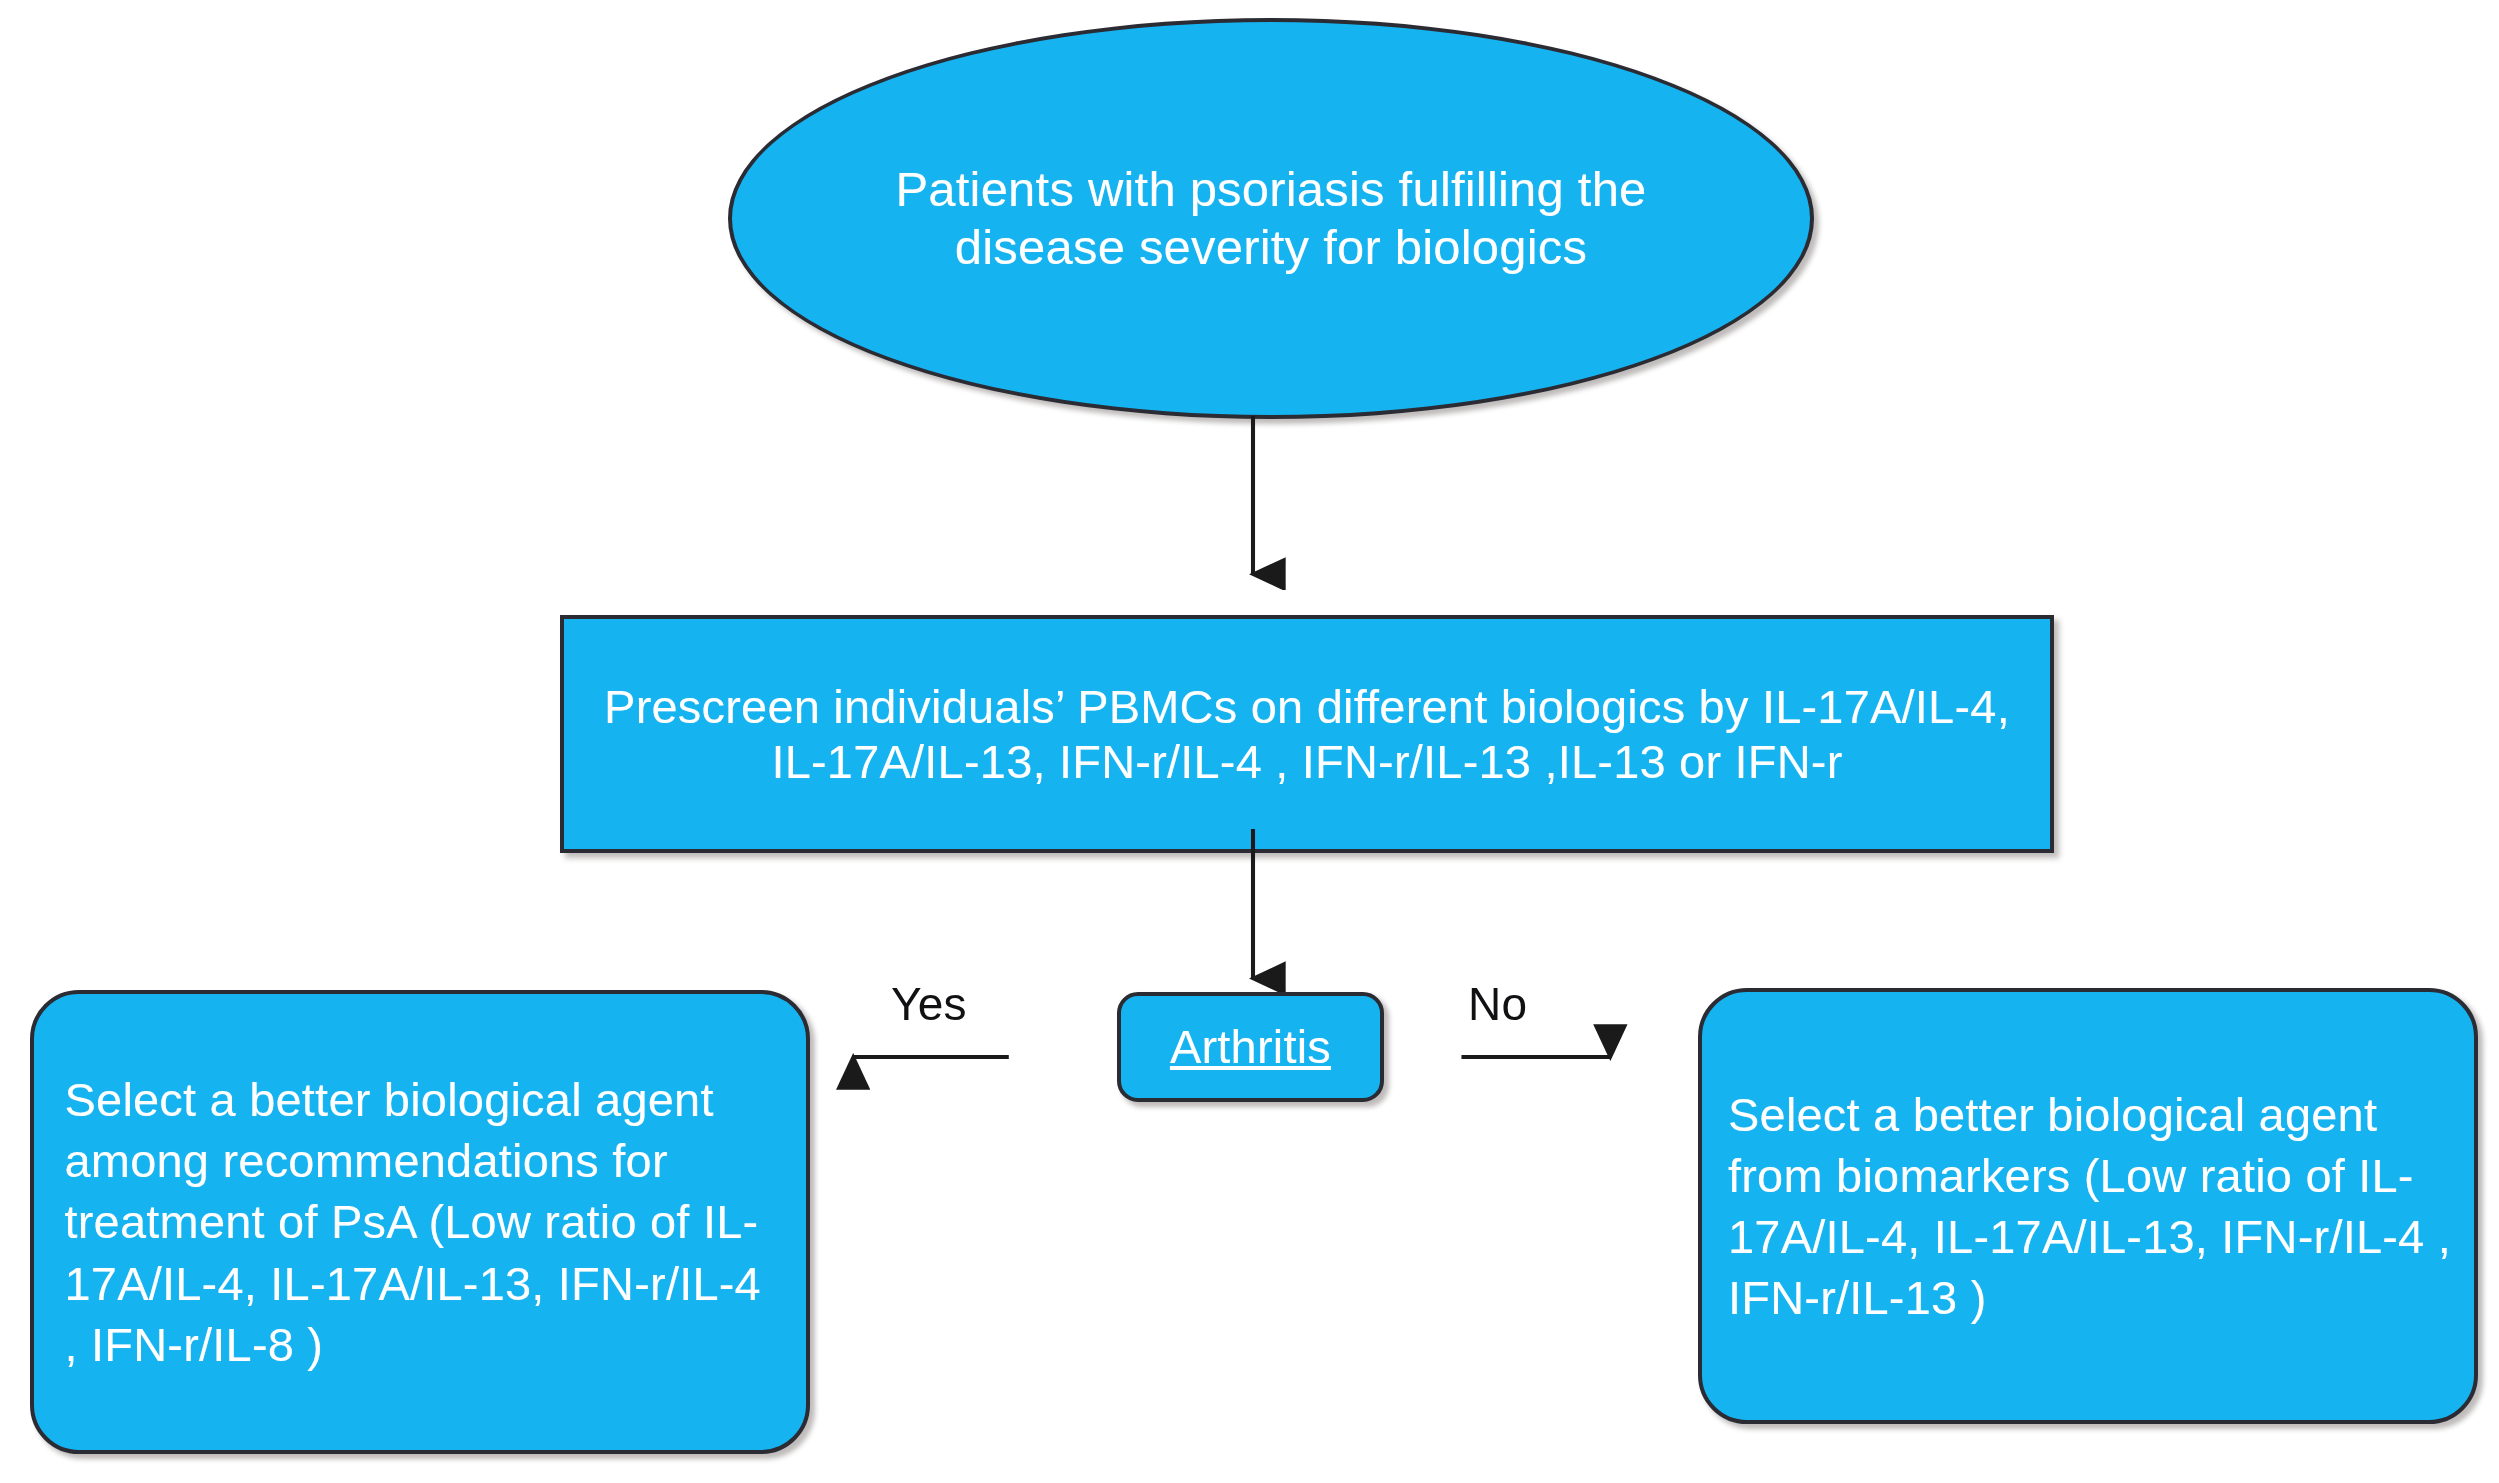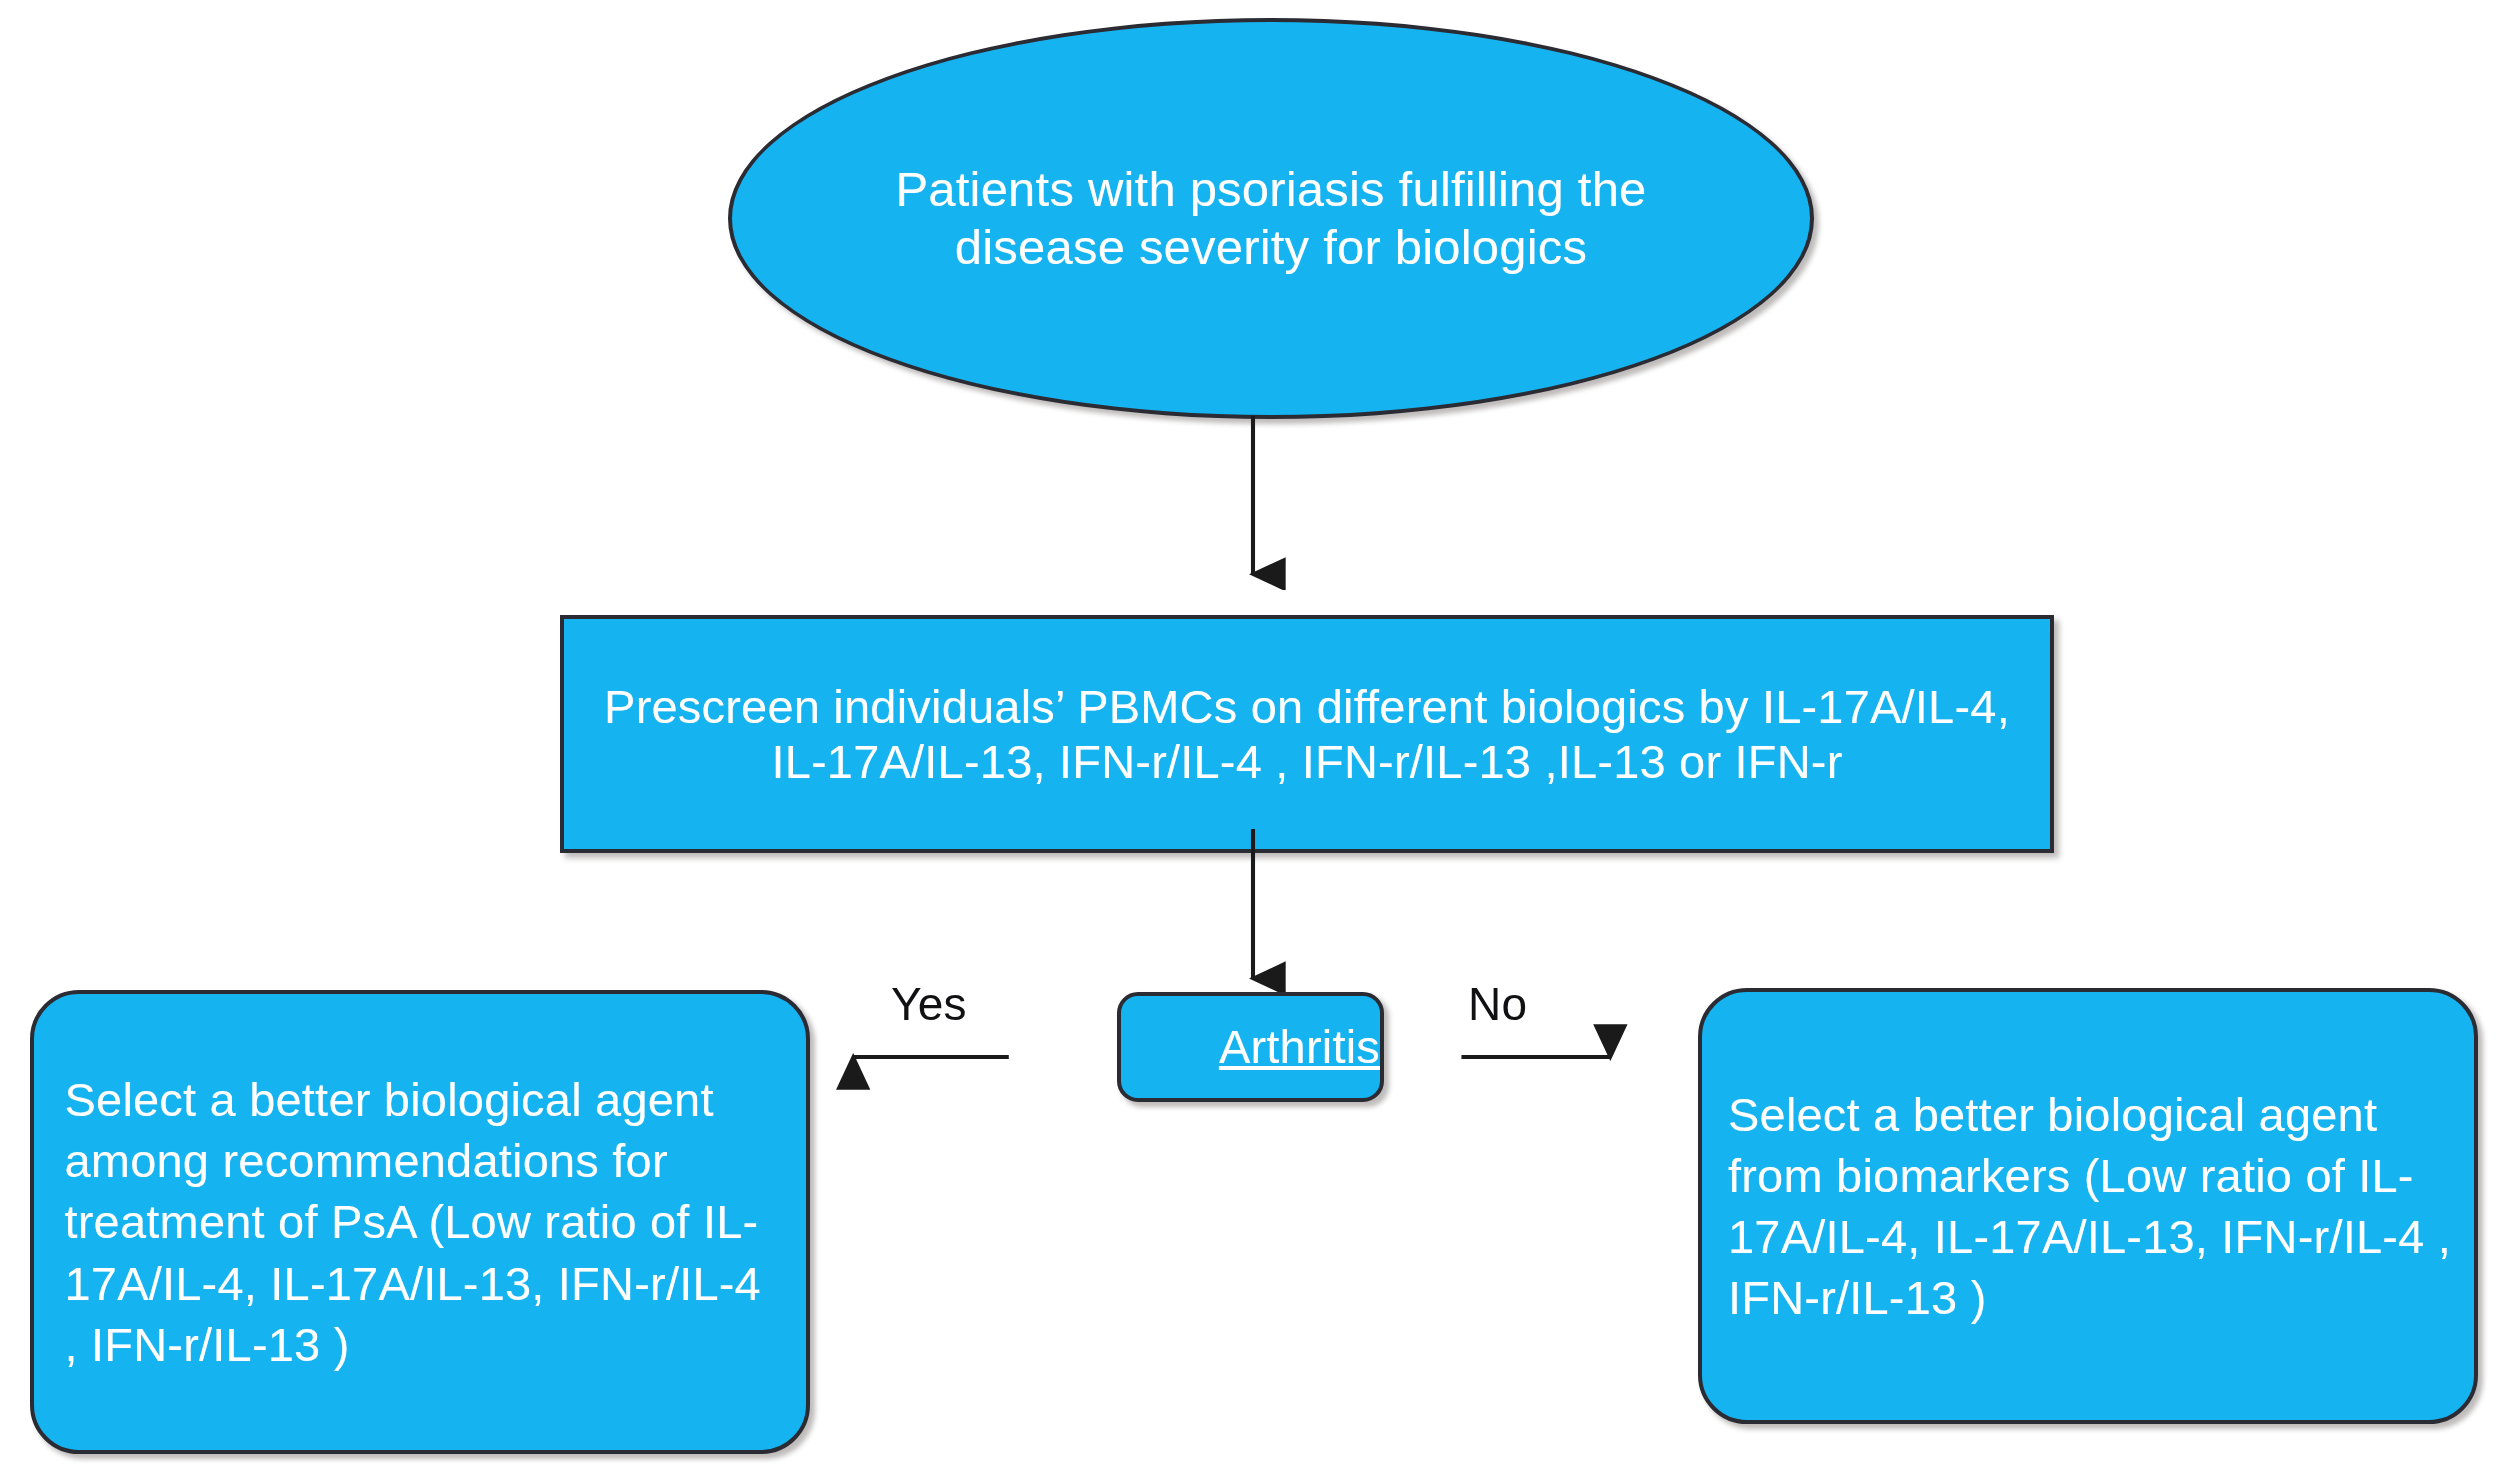--- a/index.html
+++ b/index.html
@@ -21,21 +21,21 @@
 
   
   .node {
     position: absolute;
     box-sizing: border-box;
     background: #16B3F1;
     border: 4.1px solid #2b2b33;
     color: #ffffff;
     display: flex;
     align-items: center;
-    justify-content: flex-end;
+    justify-content: center;
     text-align: center;
     line-height: 1.18;
     letter-spacing: 0.2px;
     text-shadow: 0 0 0.8px rgba(255,255,255,0.35);
     box-shadow: 4.9px 4.9px 5.7px rgba(40, 30, 25, 0.30);
   }
 
   
   #node-start {
     left: 728px;
@@ -170,21 +170,21 @@
     <defs>
       <marker id="ah-right-1" markerWidth="9" markerHeight="9" refX="4.2" refY="8" orient="auto" markerUnits="strokeWidth">
         <path d="M0,0 L8.4,0 L4.2,9 Z" fill="#1a1a1a"></path>
       </marker>
     </defs>
     <line x1="14" y1="40" x2="196" y2="40" stroke="#1a1a1a" stroke-width="5" marker-end="url(#ah-right-1)"></line>
   </svg>
   <div class="edge-label" id="label-no">No</div>
 
   <div class="node" id="node-outcome-psa">
-    <span class="node-text">Select a better biological agent among recommendations for treatment of PsA (Low ratio of IL-17A/IL-4, IL-17A/IL-13, IFN-r/IL-4 , IFN-r/IL-13 )</span>
+    <span class="node-text">Select a better biological agent among recommendations for treatment of PsA (Low ratio of IL-17A/IL-4, IL-17A/IL-13, IFN-r/IL-4 , IFN-r/IL-8 )</span>
   </div>
 
   <div class="node" id="node-outcome-biomarkers">
     <span class="node-text">Select a better biological agent from biomarkers (Low ratio of IL-17A/IL-4, IL-17A/IL-13, IFN-r/IL-4 , IFN-r/IL-13 )</span>
   </div>
 
 </div>
 
 
 </body></html>

